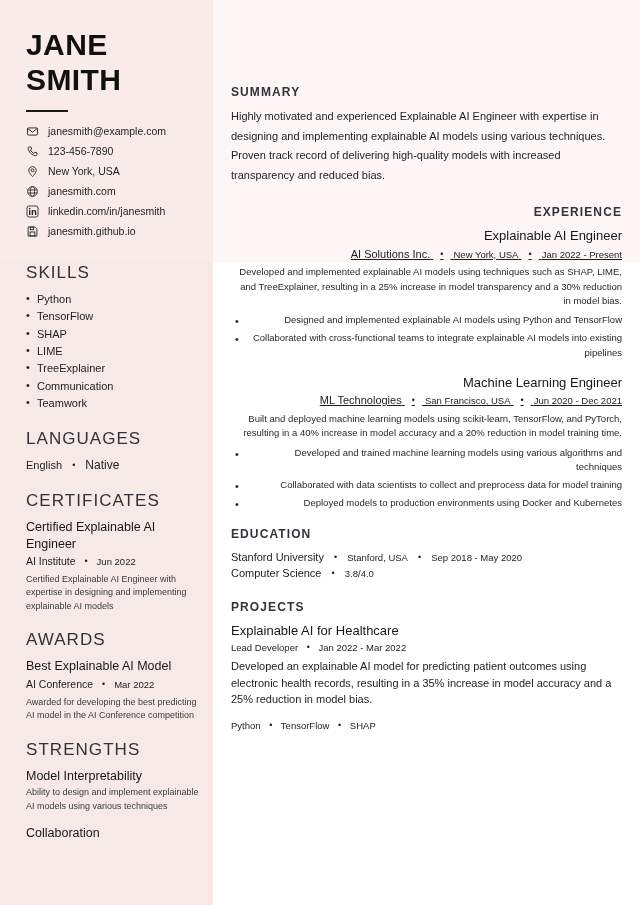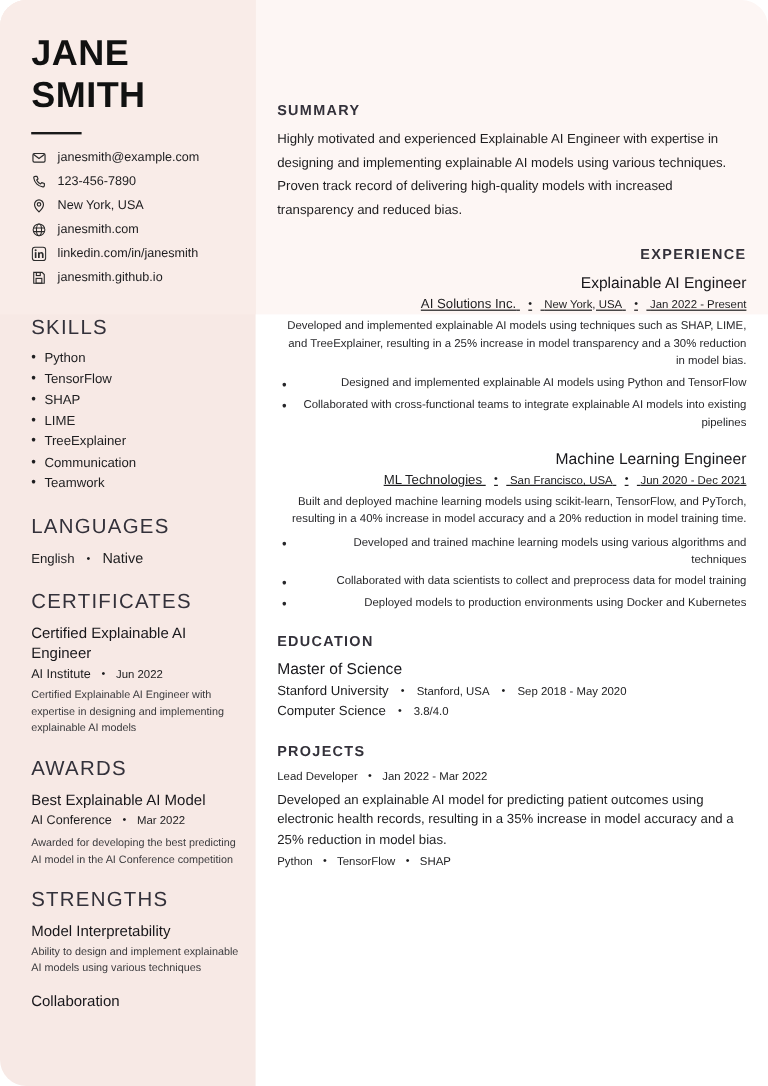--- a/index.html
+++ b/index.html
@@ -11,21 +11,20 @@
     font-family: "Liberation Sans", sans-serif;
     -webkit-font-smoothing: antialiased;
   }
 
   .resume {
     position: relative;
     width: 640px;
     height: 905px;
     background: #ffffff;
     overflow: hidden;
-    border-radius: 22px;
   }
 
   
   .header-band {
     position: absolute;
     top: 0; left: 0;
     width: 640px;
     height: 262px;
     background: #fdf6f4;
   }
@@ -246,21 +245,21 @@
     font-size: 9.5px;
     color: #1d1d1f;
     line-height: 1.5;
     margin-bottom: 3px;
   }
   .proj-meta .dot { margin: 0 6px; font-size: 9px; position: relative; top: -1px; }
   .proj-desc {
     font-size: 11px;
     color: #1d1d1f;
     line-height: 1.5;
-    margin-bottom: 4px;
+    margin-bottom: 11px;
   }
   .proj-tech {
     font-size: 9.5px;
     color: #1d1d1f;
     line-height: 1.4;
   }
   .proj-tech .dot { margin: 0 6px; font-size: 9px; position: relative; top: -1px; }
 </style>
 </head>
 <body>
@@ -450,39 +449,39 @@
             <li class="bullet">Developed and trained machine learning models using various algorithms and techniques</li>
             <li class="bullet">Collaborated with data scientists to collect and preprocess data for model training</li>
             <li class="bullet">Deployed models to production environments using Docker and Kubernetes</li>
           </ul>
         </div>
       </div>
 
       <div class="main-sec" style="margin-bottom:18px;">
         <div class="sec-head-right">EDUCATION</div>
         <div>
-          <div class="edu-degree">Master of Science</div>
           <div class="edu-meta">
             <span>Stanford University</span>
             <span class="dot">•</span>
             <span class="meta-sub">Stanford, USA</span>
             <span class="dot">•</span>
             <span class="meta-sub">Sep 2018 - May 2020</span>
           </div>
           <div class="edu-meta">
             <span>Computer Science</span>
             <span class="dot">•</span>
             <span class="meta-sub">3.8/4.0</span>
           </div>
         </div>
       </div>
 
       <div class="main-sec">
         <div class="sec-head-right">PROJECTS</div>
         <div>
+          <div class="proj-title">Explainable AI for Healthcare</div>
           <div class="proj-meta">
             <span>Lead Developer</span>
             <span class="dot">•</span>
             <span>Jan 2022 - Mar 2022</span>
           </div>
           <div class="proj-desc">Developed an explainable AI model for predicting patient outcomes using electronic health records, resulting in a 35% increase in model accuracy and a 25% reduction in model bias.</div>
           <div class="proj-tech">
             <span>Python</span>
             <span class="dot">•</span>
             <span>TensorFlow</span>

